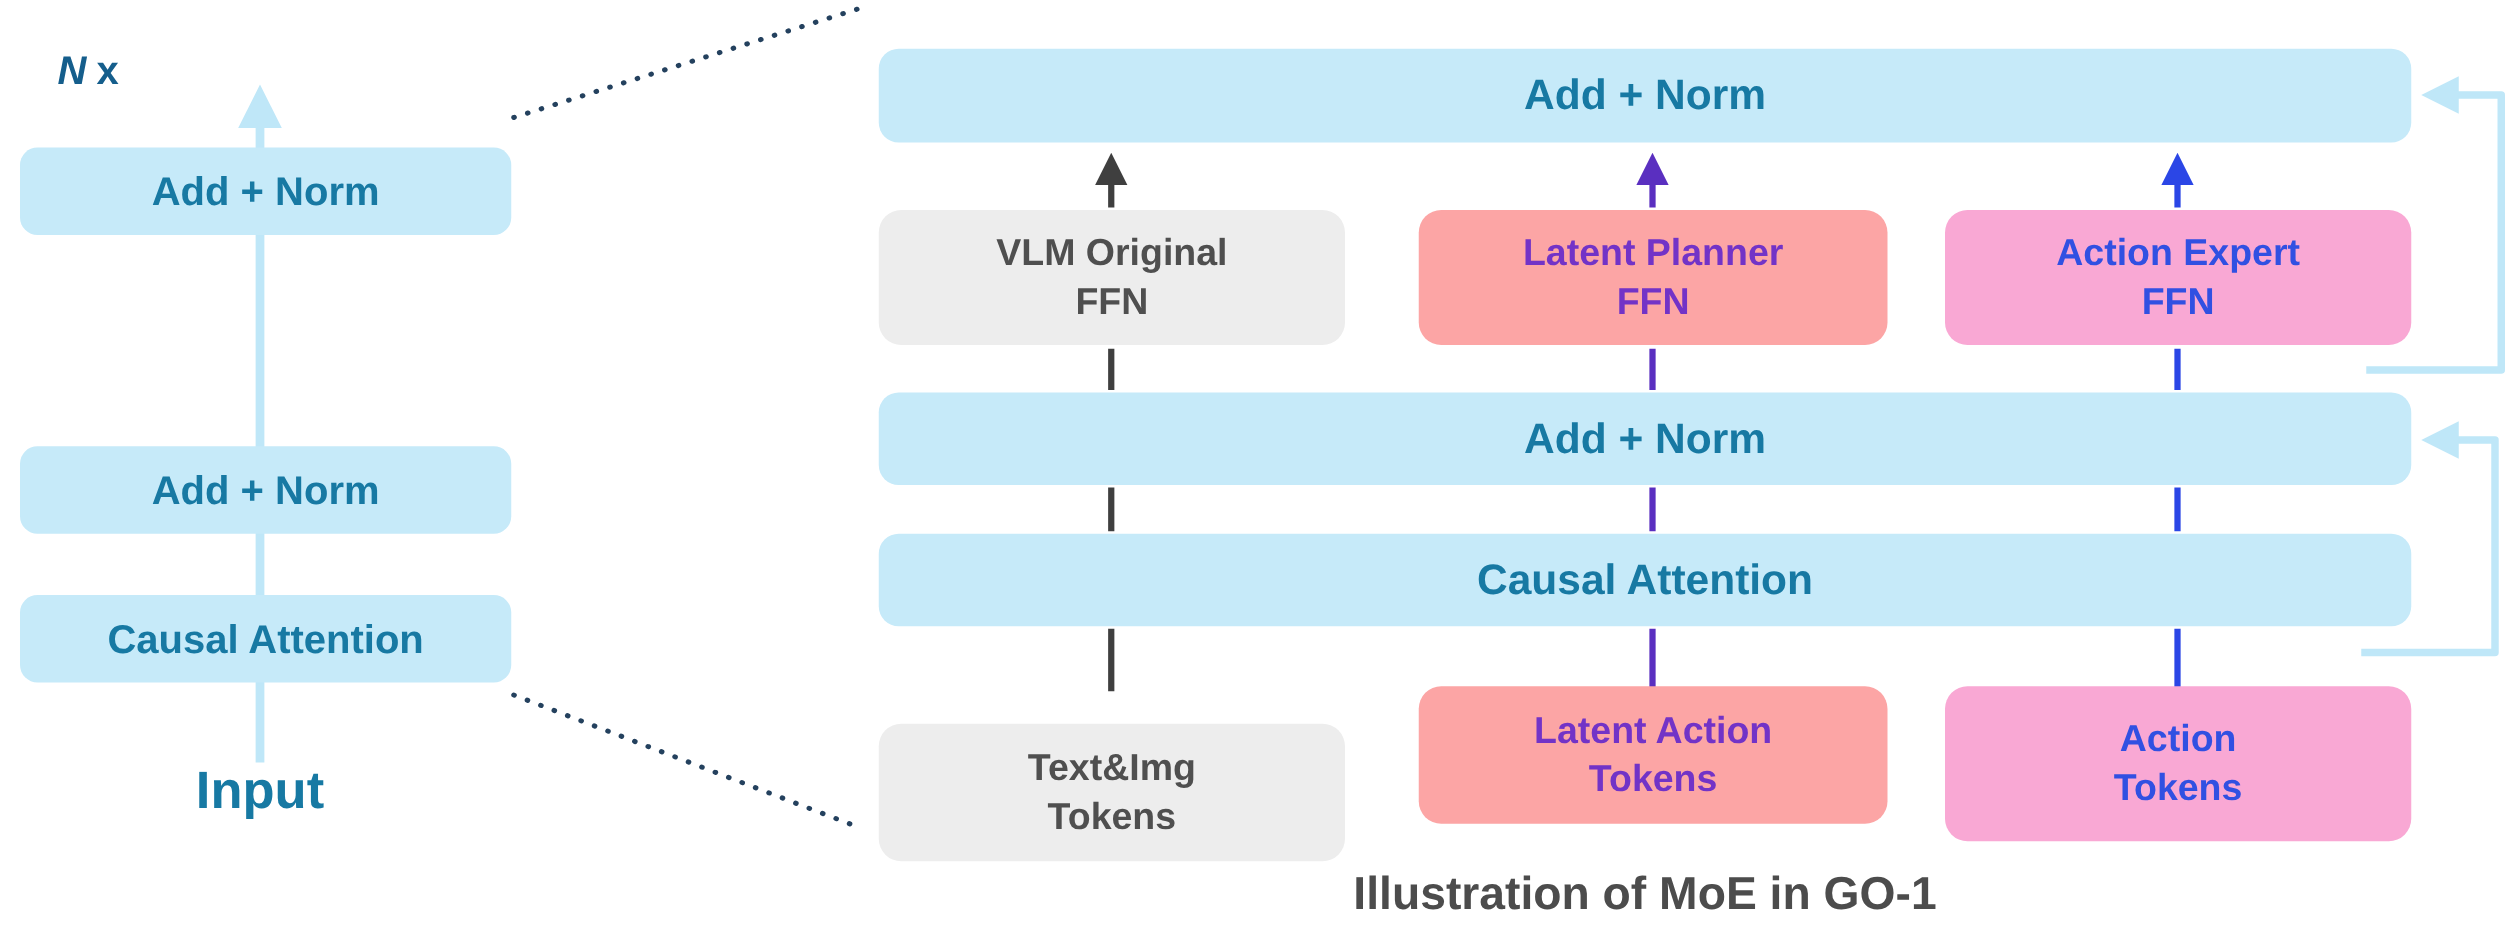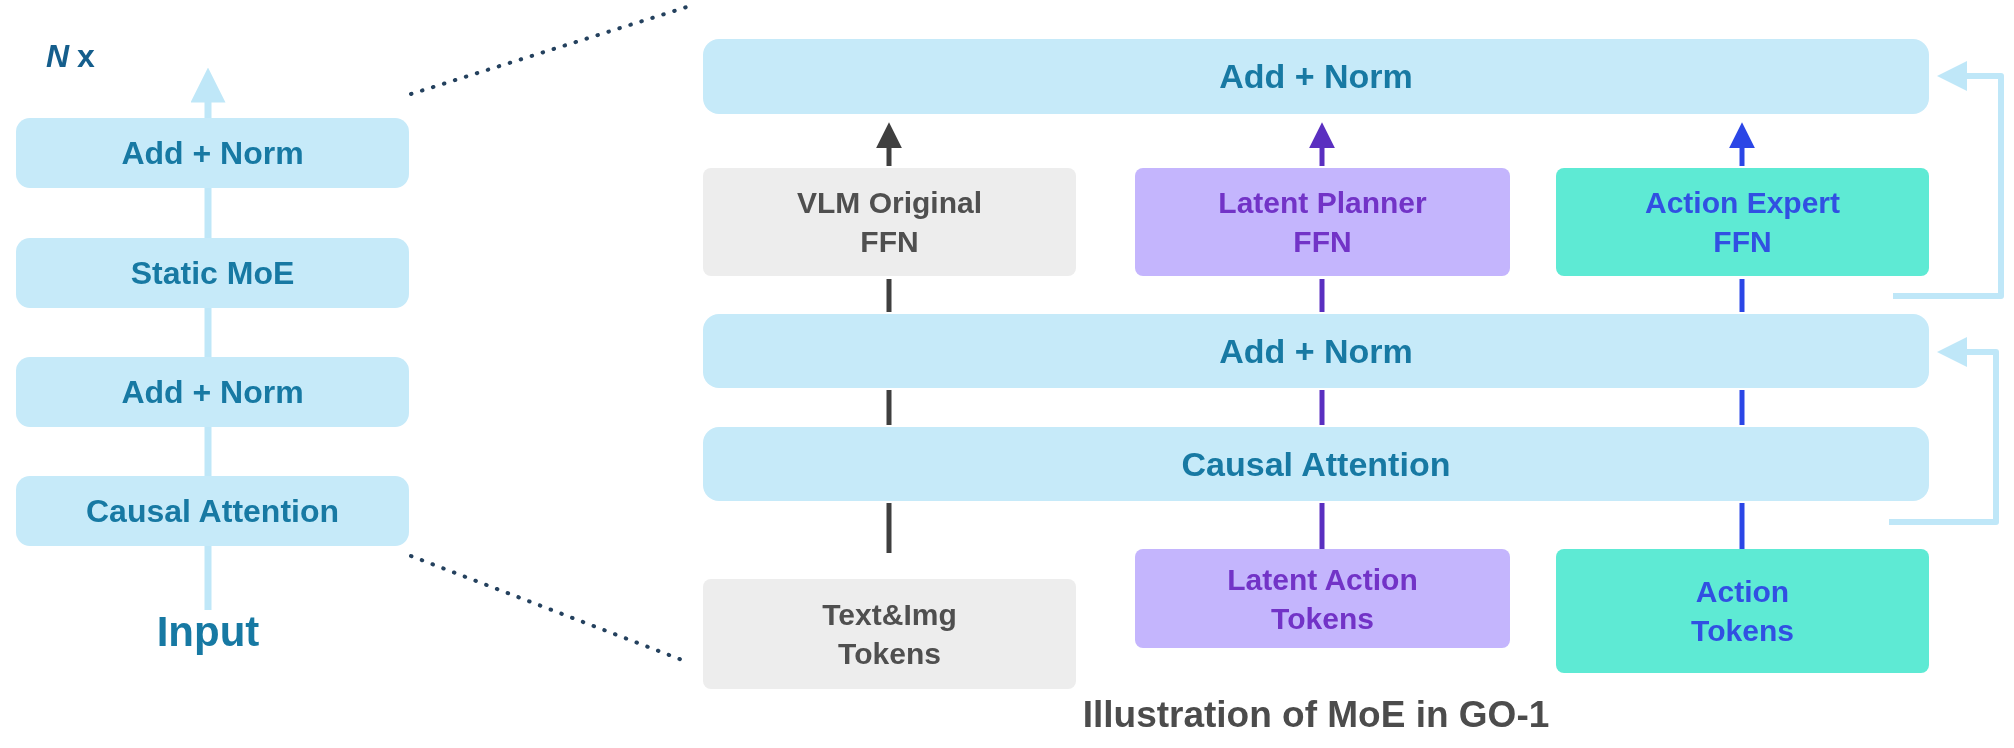--- a/index.html
+++ b/index.html
@@ -24,27 +24,27 @@
   }
   .bar {
     background: #c6eaf9;
     color: #1779a3;
     border-radius: 16px;
     display: flex; align-items: center; justify-content: center;
     font-weight: bold; font-size: 34px;
     left: 703px; width: 1226px;
   }
   .tile {
-    border-radius: 8px;
+    border-radius: 18px;
     display: flex; flex-direction: column; align-items: center; justify-content: center;
     font-weight: bold; font-size: 30px; line-height: 1.3; text-align: center;
   }
   .tile.gray   { background: #ededed; color: #4f4f4f; }
-  .tile.purple { background: #c4b5fd; color: #7233c7; justify-content: center; }
-  .tile.blue   { background: #5eead4; color: #3150e2; }
+  .tile.purple { background: #fca5a5; color: #7233c7; justify-content: center; }
+  .tile.blue   { background: #f9a8d4; color: #3150e2; }
 
   .nx { left: 46px; top: 38px; font-weight: bold; font-size: 32px; color: #155e8c; }
   .nx i { font-style: italic; margin-right: 8px; }
 
   .input-label {
     left: 58px; top: 608px; width: 300px;
     text-align: center; font-weight: bold; font-size: 42px; color: #1779a3;
   }
   .caption {
     left: 703px; top: 694px; width: 1226px;
@@ -96,23 +96,20 @@
     <path d="M 1889 522 L 1996 522 L 1996 352 L 1946 352" fill="none" stroke="#bfe7f8" stroke-width="6" stroke-linejoin="round" marker-end="url(#m-lblue)"></path>
   </svg>
 
   <div class="abs nx">
     <i>N</i><span>x</span>
   </div>
 
   <div class="abs lblock" style="top:118px">
     <span>Add + Norm</span>
   </div>
-  <div class="abs lblock" style="top:238px">
-    <span>Static MoE</span>
-  </div>
   <div class="abs lblock" style="top:357px">
     <span>Add + Norm</span>
   </div>
   <div class="abs lblock" style="top:476px">
     <span>Causal Attention</span>
   </div>
 
   <div class="abs input-label">Input</div>
 
   <div class="abs bar" style="top:39px;height:75px">
@@ -137,21 +134,21 @@
   </div>
 
   <div class="abs bar" style="top:427px;height:74px">
     <span>Causal Attention</span>
   </div>
 
   <div class="abs tile gray" style="left:703px;top:579px;width:373px;height:110px">
     <span>Text&amp;Img</span>
     <span>Tokens</span>
   </div>
-  <div class="abs tile purple" style="left:1135px;top:549px;width:375px;height:99px">
+  <div class="abs tile purple" style="left:1135px;top:549px;width:375px;height:110px">
     <span>Latent Action</span>
     <span>Tokens</span>
   </div>
   <div class="abs tile blue" style="left:1556px;top:549px;width:373px;height:124px">
     <span>Action</span>
     <span>Tokens</span>
   </div>
 
   <div class="abs caption">Illustration of MoE in GO-1</div>
 

